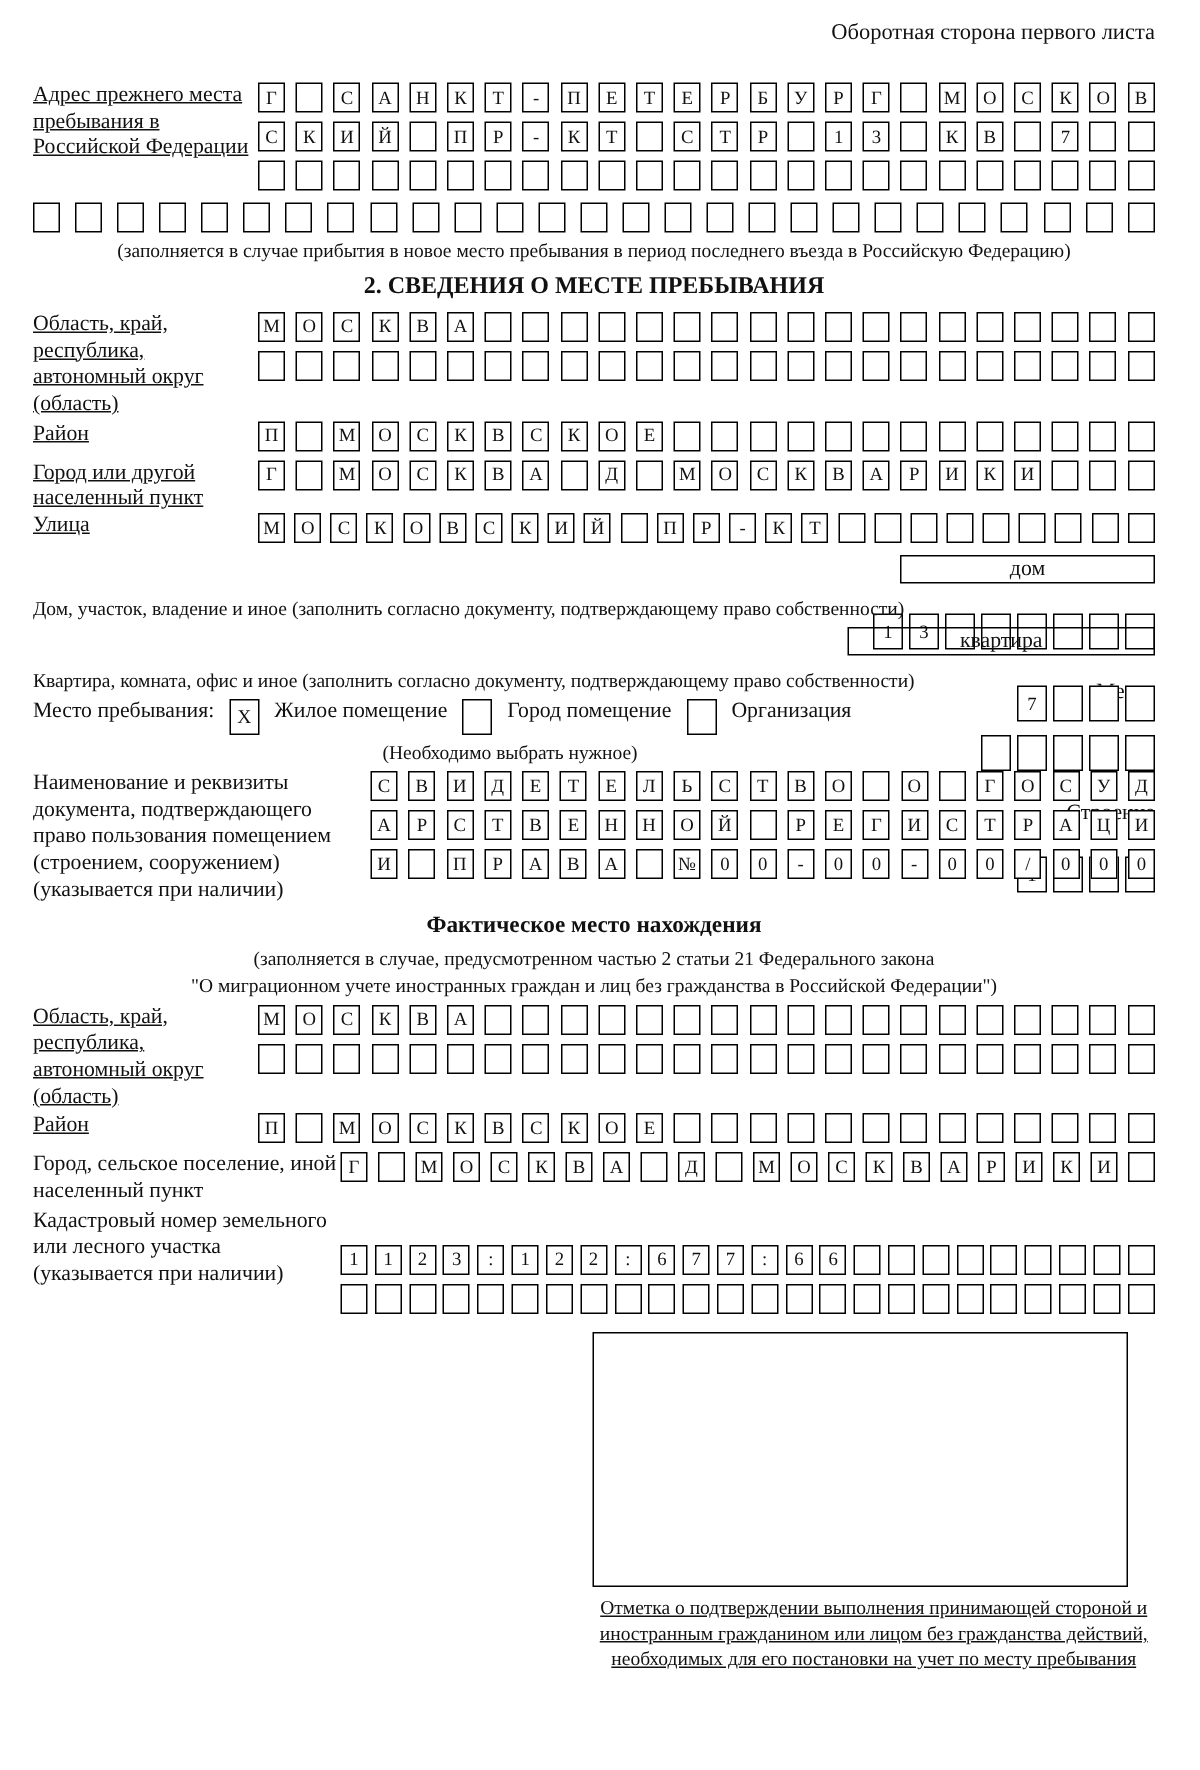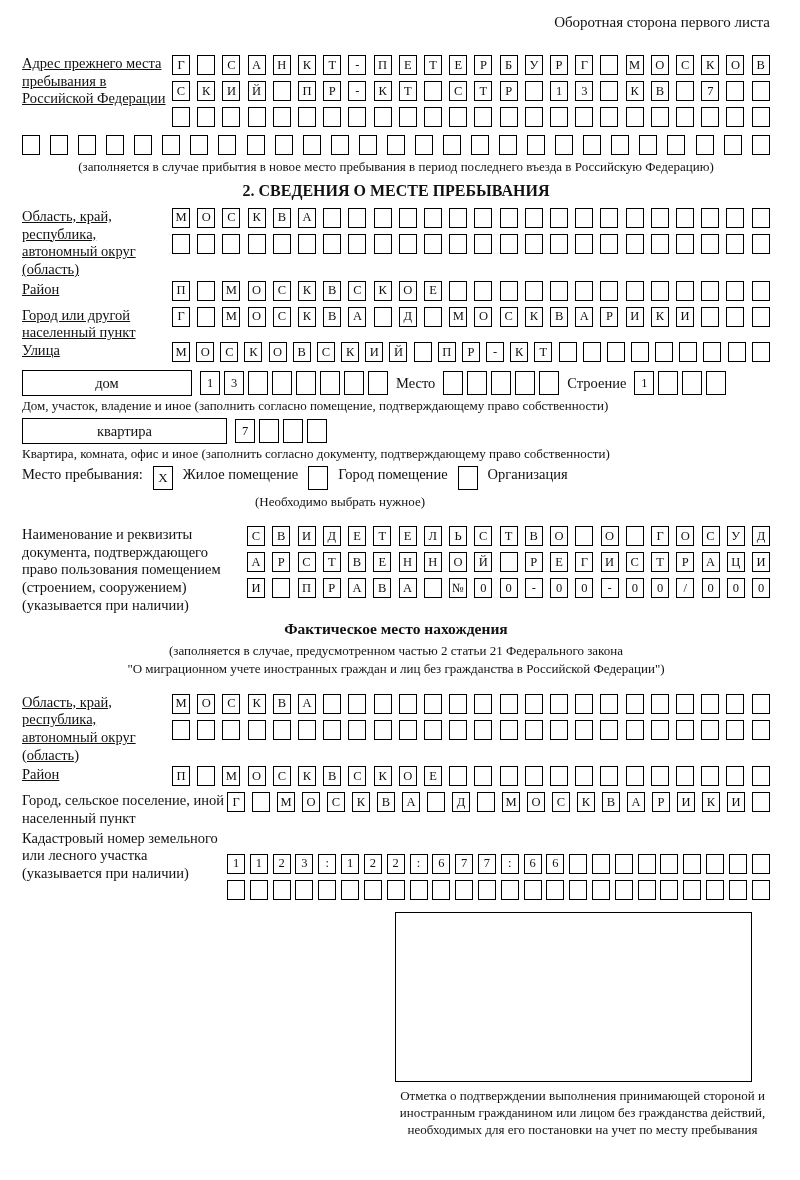--- a/index.html
+++ b/index.html
@@ -20,40 +20,40 @@
   .cell{
     width:18px;height:20px;box-sizing:border-box;border:1.6px solid #000;
     display:flex;align-items:center;justify-content:center;
     font-size:12.5px;background:#fff;flex:0 0 auto;
   }
   .fullrow{width:748px;margin-top:2px;margin-bottom:4px;}
   .note{font-size:13px;line-height:1.3;}
   .center{text-align:center;}
   .sec-title{font-weight:bold;font-size:16px;text-align:center;margin:6px 0 8px 0;}
   .sub-title{font-weight:bold;font-size:15.5px;text-align:center;margin-top:6px;}
-  .mt2{margin-top:2px;} .mt4{margin-top:16px;}
+  .mt2{margin-top:2px;} .mt4{margin-top:4px;}
   .cellgap{display:flex;gap:4px;flex:0 0 auto;}
-  .house-row{display:flex;align-items:center;gap:8px;margin-top:2px;height:26px;}
+  .house-row{display:flex;align-items:flex-end;gap:20px;margin-top:2px;height:26px;flex-direction:column;}
   .label-box{
     border:1.6px solid #000;height:26px;box-sizing:border-box;
     display:flex;align-items:center;justify-content:center;font-size:14.5px;
   }
   .w-dom{width:170px;}
   .w-kv{width:205px;}
   .inline-label{font-size:14.5px;white-space:nowrap;}
   .house-row .cell{height:24px;width:20px;}
   .under-note{font-size:13px;margin:2px 0 4px 0;}
   .stay-row{display:flex;align-items:flex-start;gap:10px;margin-top:4px;height:26px;font-size:14.5px;font-family:Liberation Serif, serif;}
   .cb .cell{width:20px;height:24px;font-size:13px;}
   .choose-note{width:636px;text-align:center;font-size:13px;margin:2px 0 4px 0;}
   .act-note{font-size:13px;text-align:center;line-height:1.35;margin-top:4px;}
   .offset-top{margin-top:24px;}
   .stamp-wrap{margin-left:373px;width:375px;margin-top:6px;}
   .stamp-box{width:357px;height:170px;border:1.6px solid #000;box-sizing:border-box;}
-  .stamp-caption{width:375px;text-align:center;font-size:13px;line-height:1.32;margin-top:5px;}
+  .stamp-caption{width:375px;text-align:center;font-size:13px;line-height:1.32;margin-top:5px;text-decoration:underline;}
 </style>
 </head>
 <body>
 
 <div>
 
   <div class="header-note">Оборотная сторона первого листа</div>
 
   <div class="frow">
     <div class="flabel w150">Адрес прежнего места пребывания в Российской Федерации</div>
@@ -347,21 +347,21 @@
         <div class="cell"></div>
       </div>
     <div class="inline-label">Строение</div>
     <div class="cellgap">
         <div class="cell">1</div>
         <div class="cell"></div>
         <div class="cell"></div>
         <div class="cell"></div>
       </div>
   </div>
-  <div class="under-note">Дом, участок, владение и иное (заполнить согласно помещение, подтверждающему право собственности)</div>
+  <div class="under-note">Дом, участок, владение и иное (заполнить согласно документу, подтверждающему право собственности)</div>
 
   <div class="house-row">
     <div class="label-box w-kv">квартира</div>
     <div class="cellgap">
         <div class="cell">7</div>
         <div class="cell"></div>
         <div class="cell"></div>
         <div class="cell"></div>
       </div>
   </div>

